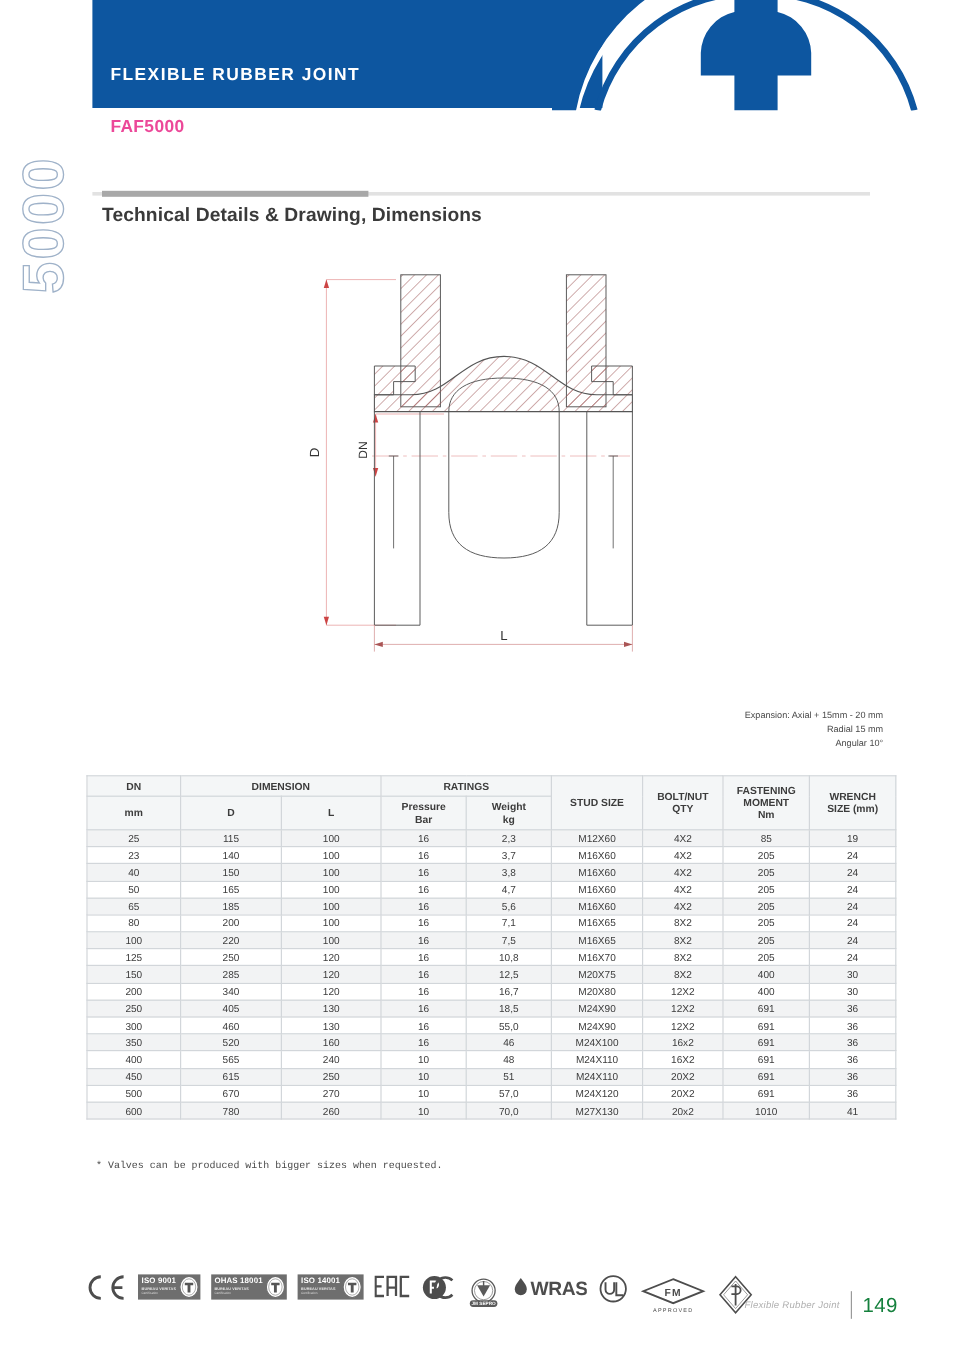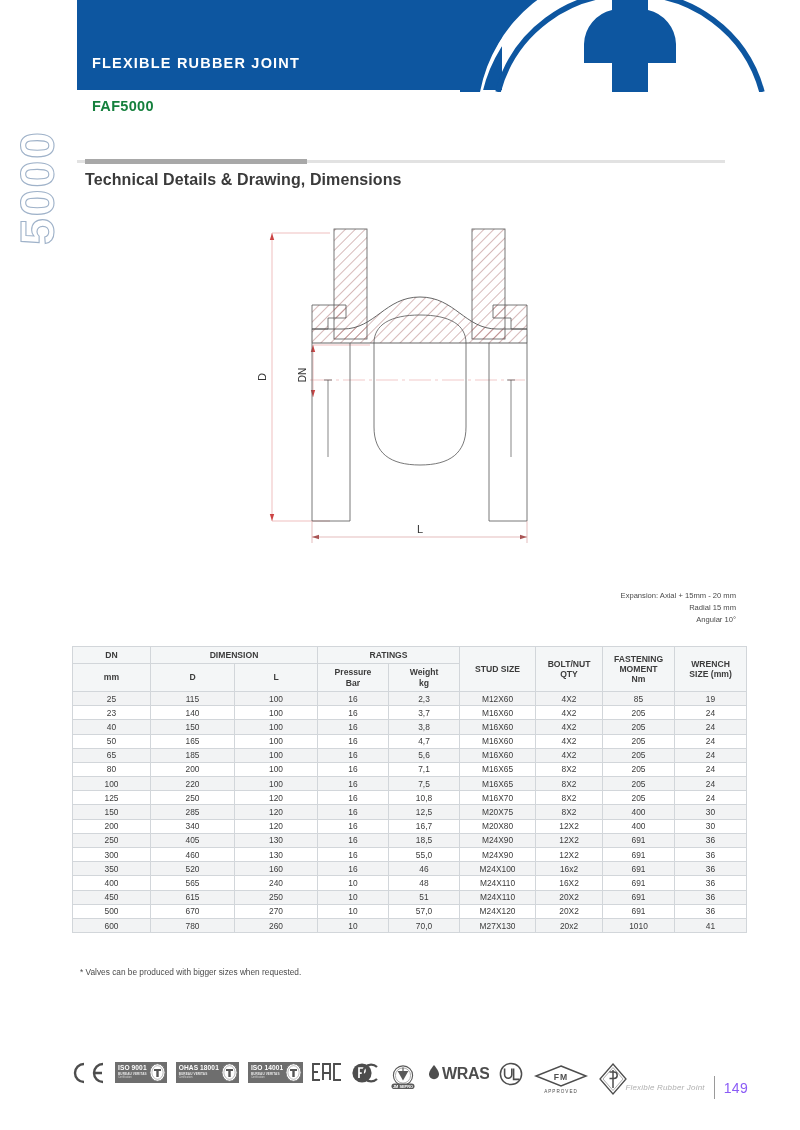--- a/index.html
+++ b/index.html
@@ -21,21 +21,21 @@
   .header-arc { position:absolute; left:460px; top:0; width:340px; height:92px; }
   .hdr-title {
     position:absolute; left:92px; top:70px;
     font-size:14.5px; font-weight:bold; letter-spacing:1.2px;
     color:#ffffff; line-height:1; transform:translateY(-100%);
     white-space:nowrap;
   }
   .hdr-model {
     position:absolute; left:92px; top:98px;
     font-size:14.5px; font-weight:bold; letter-spacing:.3px;
-    color:#15803d; white-space:nowrap;
+    color:#ec4899; white-space:nowrap;
   }
 
   
   .side-5000 {
     position:absolute; left:-43px; top:160px;
     width:160px; text-align:center;
     transform:rotate(-90deg); transform-origin:center center;
     font-size:48px; font-weight:bold; letter-spacing:2px;
     color:transparent;
     -webkit-text-stroke:1.1px #9fb2c9;
@@ -73,39 +73,39 @@
   table.spec th {
     background:#f4f6f7; font-size:8.6px; font-weight:bold;
     padding:3px 1px; line-height:1.2;
   }
   table.spec td { font-size:8.4px; padding:1.6px 1px; }
   tr.odd td { background:#f2f3f4; }
   tr.even td { background:#ffffff; }
 
   .footnote {
     position:absolute; left:80px; top:967px;
-    font-size:8.3px; color:#4a4a4a; white-space:nowrap;
+    font-size:8.3px; color:#4a4a4a; white-space:nowrap;font-family:Liberation Mono, monospace;
   }
 
   
   .footer { position:absolute; left:0; top:1062px; width:800px; height:60px; }
   .cert-row {
     position:absolute; left:70px; top:0; height:56px;
     display:flex; align-items:flex-start; gap:9px;
   }
   .pagenum-wrap {
     position:absolute; right:52px; top:14px;
     display:flex; align-items:center; gap:9px;
   }
   .page-label {
     font-size:8px; font-style:italic; color:#b0b0b0; letter-spacing:.2px;
     white-space:nowrap;
   }
   .page-sep { width:1px; height:23px; background:#9a9a9a; }
-  .page-num { font-size:14px; color:#8b5cf6; letter-spacing:.3px; }
+  .page-num { font-size:17px; color:#15803d; letter-spacing:.3px; }
 
   .isobox {
     display:flex; align-items:center;
     background:#6e6e6e; height:21px; padding:0 1px 0 3px; gap:2px;
   }
   .isobox .txt { display:flex; flex-direction:column; justify-content:center; line-height:1; }
   .isobox .t1 { font-size:6.6px; font-weight:bold; color:#ffffff; letter-spacing:.1px; }
   .isobox .t2 { font-size:3.1px; font-weight:bold; color:#e8e8e8; margin-top:1.2px; letter-spacing:.1px; }
   .isobox .t3 { font-size:2.6px; color:#d5d5d5; margin-top:.8px; }
 </style>

